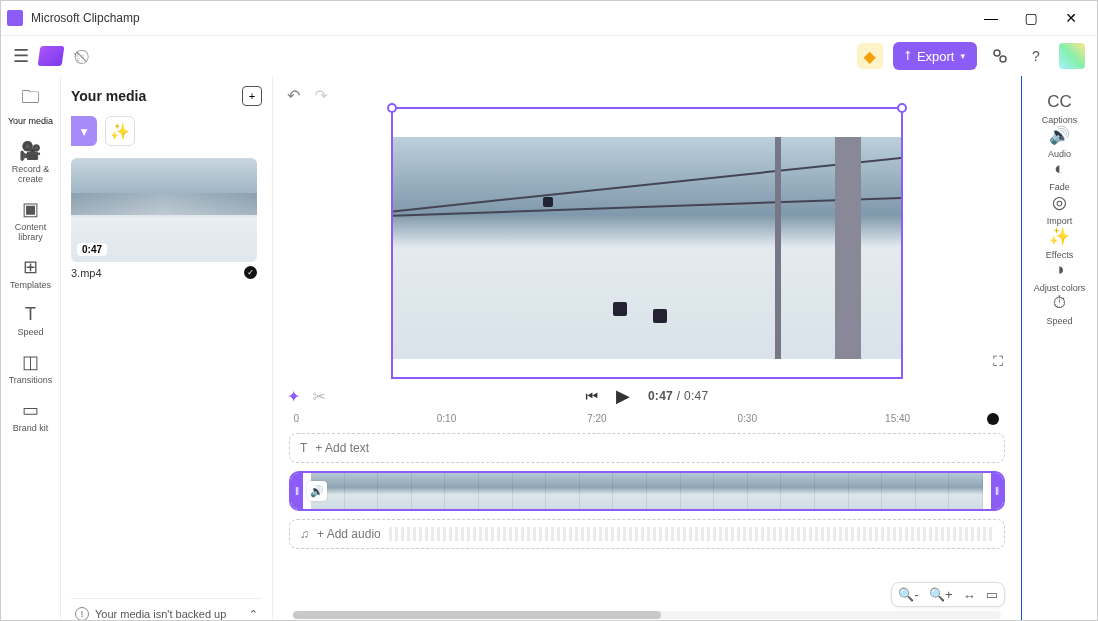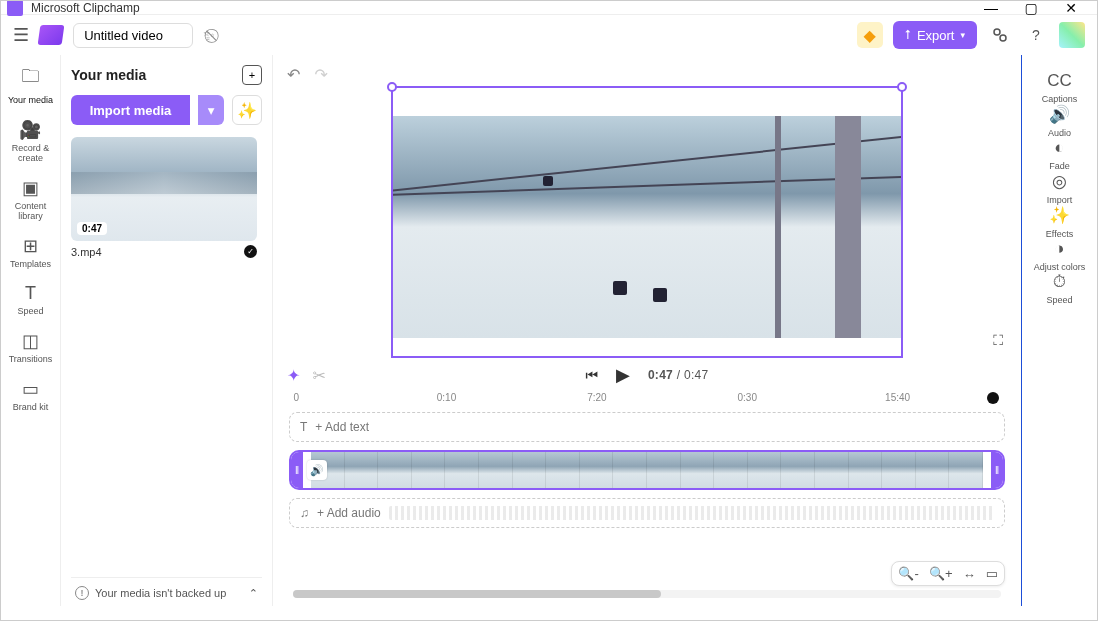--- a/index.html
+++ b/index.html
@@ -1,19 +1,19 @@
 <!DOCTYPE html>
 <html><head>
 <meta charset="utf-8">
 <style>
 * { box-sizing: border-box; margin: 0; padding: 0; font-family: "Segoe UI", Arial, sans-serif; }
 body { width: 1098px; height: 621px; background: #fff; border: 1px solid #ccc; overflow: hidden; }
 
 
-.titlebar { height: 14px; display: flex; align-items: center; padding: 0 6px; border-bottom: 1px solid #eee; justify-content: center; }
+.titlebar { height: 35px; display: flex; align-items: center; padding: 0 6px; border-bottom: 1px solid #eee; justify-content: center; }
 .titlebar .app-icon { width: 16px; height: 16px; background: #8b5cf6; border-radius: 2px; margin-right: 8px; }
 .titlebar .title { font-size: 12px; color: #333; flex: 1; }
 .titlebar .win-ctrl { width: 40px; height: 28px; display: flex; align-items: center; justify-content: center; font-size: 14px; cursor: pointer; }
 
 
 .toolbar { height: 40px; display: flex; align-items: center; padding: 0 12px; gap: 10px; }
 .hamburger { font-size: 18px; cursor: pointer; color: #555; }
 .clap-icon { width: 24px; height: 20px; background: linear-gradient(135deg,#a855f7,#7c3aed); border-radius: 3px; transform: skewX(-8deg); }
 .title-input { border: 1px solid #ddd; border-radius: 6px; padding: 4px 10px; font-size: 13px; width: 120px; }
 .wand { font-size: 14px; color: #888; cursor: pointer; }
@@ -121,21 +121,20 @@
   <div class="app-icon"></div>
   <div class="title">Microsoft Clipchamp</div>
   <div class="win-ctrl">—</div>
   <div class="win-ctrl">▢</div>
   <div class="win-ctrl">✕</div>
 </div>
 
 <div class="toolbar">
   <span class="hamburger">☰</span>
   <div class="clap-icon"></div>
-  <input class="title-input" value="Untitled video" style="">
   <span class="wand">✨⃠</span>
   <div class="spacer"></div>
   <div class="gem-btn">◆</div>
   <button class="export-btn">
     <span>⭡</span>
     <span>Export</span>
     <span style="font-size:9px">▾</span>
   </button>
   <div class="icon-btn">
     <svg width="16" height="16" viewBox="0 0 16 16">
@@ -179,21 +178,20 @@
       <span>Brand kit</span>
     </div>
   </div>
 
   <div class="media-panel">
     <div class="media-head">
       <h3>Your media</h3>
       <div class="add-box">+</div>
     </div>
     <div class="import-row">
-      <button class="import-btn">Import media</button>
       <button class="import-drop">▾</button>
       <div class="magic-btn">✨</div>
     </div>
     <div class="thumb-grid">
       <div class="thumb">
         <div class="thumb-img">
           <div class="thumb-dur">0:47</div>
         </div>
         <div class="thumb-name">
           <span>3.mp4</span>

